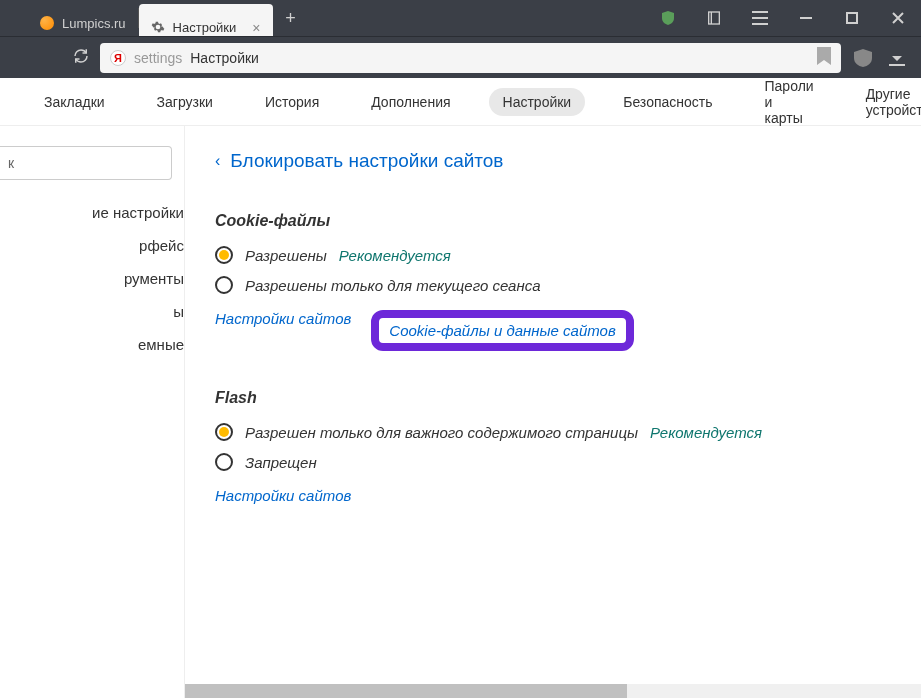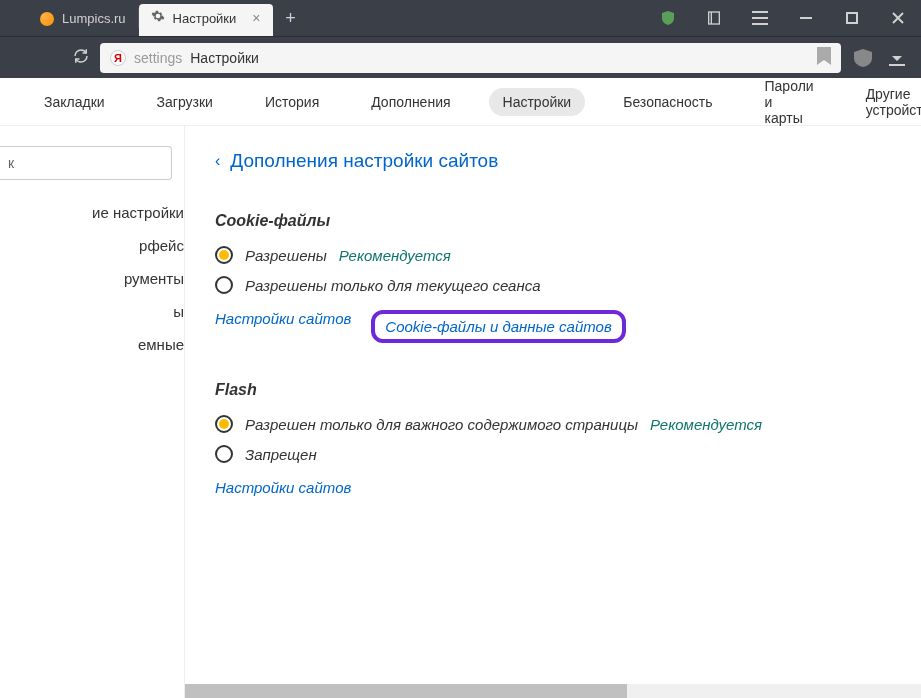--- a/index.html
+++ b/index.html
@@ -1,20 +1,20 @@
 <!DOCTYPE html>
 <html><head>
 <meta charset="utf-8">
 <style>
 * { margin: 0; padding: 0; box-sizing: border-box; font-family: Arial, sans-serif; }
 body { width: 921px; height: 698px; background: #fff; overflow: hidden; position: relative; }
 
 
 .titlebar { height: 36px; background: #3b3f47; display: flex; align-items: stretch; }
-.tab { height: 36px; display: flex; align-items: flex-end; padding: 10px 12px; font-size: 13px; position: relative; }
+.tab { height: 36px; display: flex; align-items: flex-start; padding: 16px 12px; font-size: 13px; position: relative; }
 .tab.active { background: #f5f5f5; color: #333; border-top-left-radius: 4px; border-top-right-radius: 4px; margin-top: 4px; height: 32px; }
 .tab.inactive { color: #d0d0d0; }
 .tab-close { margin-left: 16px; color: #888; font-size: 14px; }
 .tab-sep { width: 1px; background: #555; margin: 8px 0; }
 .newtab { display: flex; align-items: center; justify-content: center; width: 36px; color: #d0d0d0; font-size: 18px; }
 .titlebar-right { margin-left: auto; display: flex; align-items: center; }
 .titlebar-btn { width: 46px; height: 36px; display: flex; align-items: center; justify-content: center; color: #d0d0d0; }
 
 
 .toolbar { height: 42px; background: #3b3f47; display: flex; align-items: center; padding: 0 12px; gap: 10px; border-top: 1px solid #2a2d33; }
@@ -42,21 +42,21 @@
 
 .section { margin-bottom: 38px; font-style: italic; }
 .section-title { font-size: 16px; font-weight: bold; color: #333; margin-bottom: 16px; }
 .option { display: flex; align-items: center; gap: 12px; margin-bottom: 12px; font-size: 15px; color: #333; text-align: center; }
 .radio { width: 18px; height: 18px; border: 2px solid #333; border-radius: 50%; display: flex; align-items: center; justify-content: center; flex-shrink: 0; }
 .radio.checked::after { content: ""; width: 10px; height: 10px; background: #ffbb00; border-radius: 50%; }
 .checkbox { width: 18px; height: 18px; border: 2px solid #333; flex-shrink: 0; }
 .rec { color: #0f766e; }
 .links { display: flex; gap: 20px; margin-top: 16px; font-size: 15px; }
 .link { color: #0066cc; cursor: pointer; }
-.highlight-box { border: 4px solid #6d28d9; border-radius: 12px; padding: 4px 10px; }
+.highlight-box { border: 8px solid #6d28d9; border-radius: 12px; padding: 4px 10px; }
 
 .scrollbar-bottom { position: absolute; bottom: 0; left: 185px; right: 0; height: 14px; background: #f0f0f0; }
 .scrollbar-thumb { height: 100%; width: 60%; background: #c0c0c0; margin-left: 0; }
 
 
 .ya-icon { width: 16px; height: 16px; border-radius: 50%; background: #fff; border: 1px solid #ccc; display: flex; align-items: center; justify-content: center; font-size: 11px; color: #d00; font-weight: bold; }
 .orange-circle { width: 14px; height: 14px; border-radius: 50%; background: radial-gradient(circle at 30% 30%, #ffb347, #ff8c00); }
 .gear { width: 14px; height: 14px; color: #666; }
 </style>
 </head>
@@ -164,21 +164,21 @@
     <div class="sidebar-item">ие настройки</div>
     <div class="sidebar-item">рфейс</div>
     <div class="sidebar-item">рументы</div>
     <div class="sidebar-item">ы</div>
     <div class="sidebar-item">емные</div>
   </div>
 
   <div class="content">
     <div class="back-link">
       <span class="back-arrow">‹</span>
-      <span>Дополнения настройки сайтов</span>
+      <span>Блокировать настройки сайтов</span>
     </div>
 
     <div class="section">
       <div class="section-title">Cookie-файлы</div>
       <div class="option">
         <span class="radio checked"></span>
         <span>Разрешены</span>
         <span class="rec">Рекомендуется</span>
       </div>
       <div class="option">

